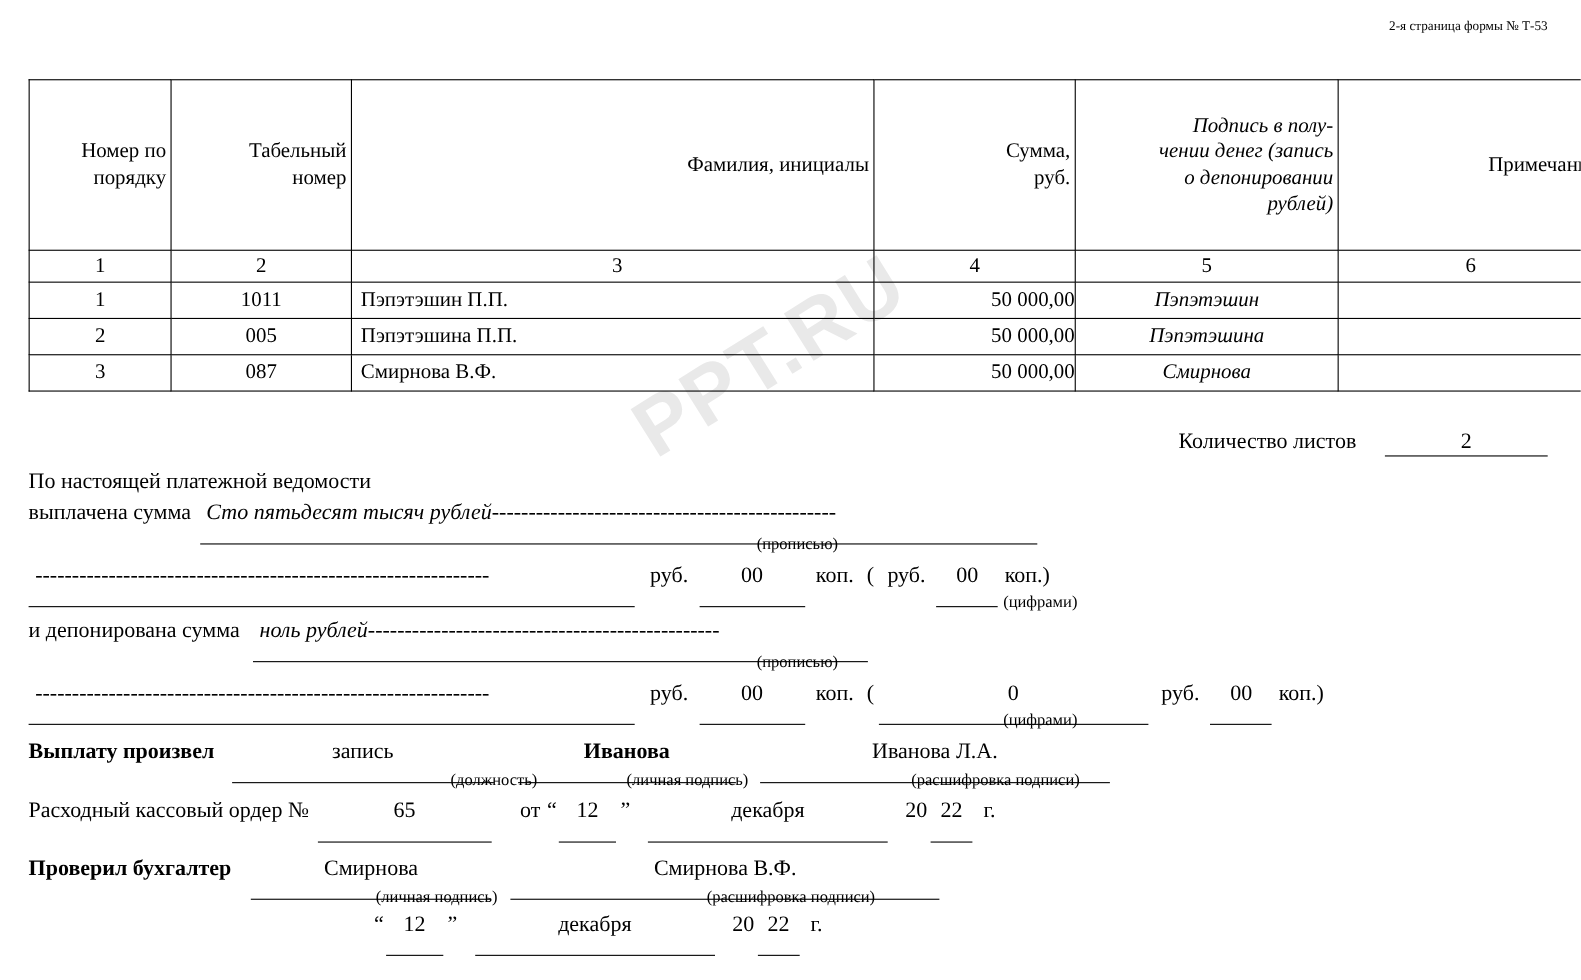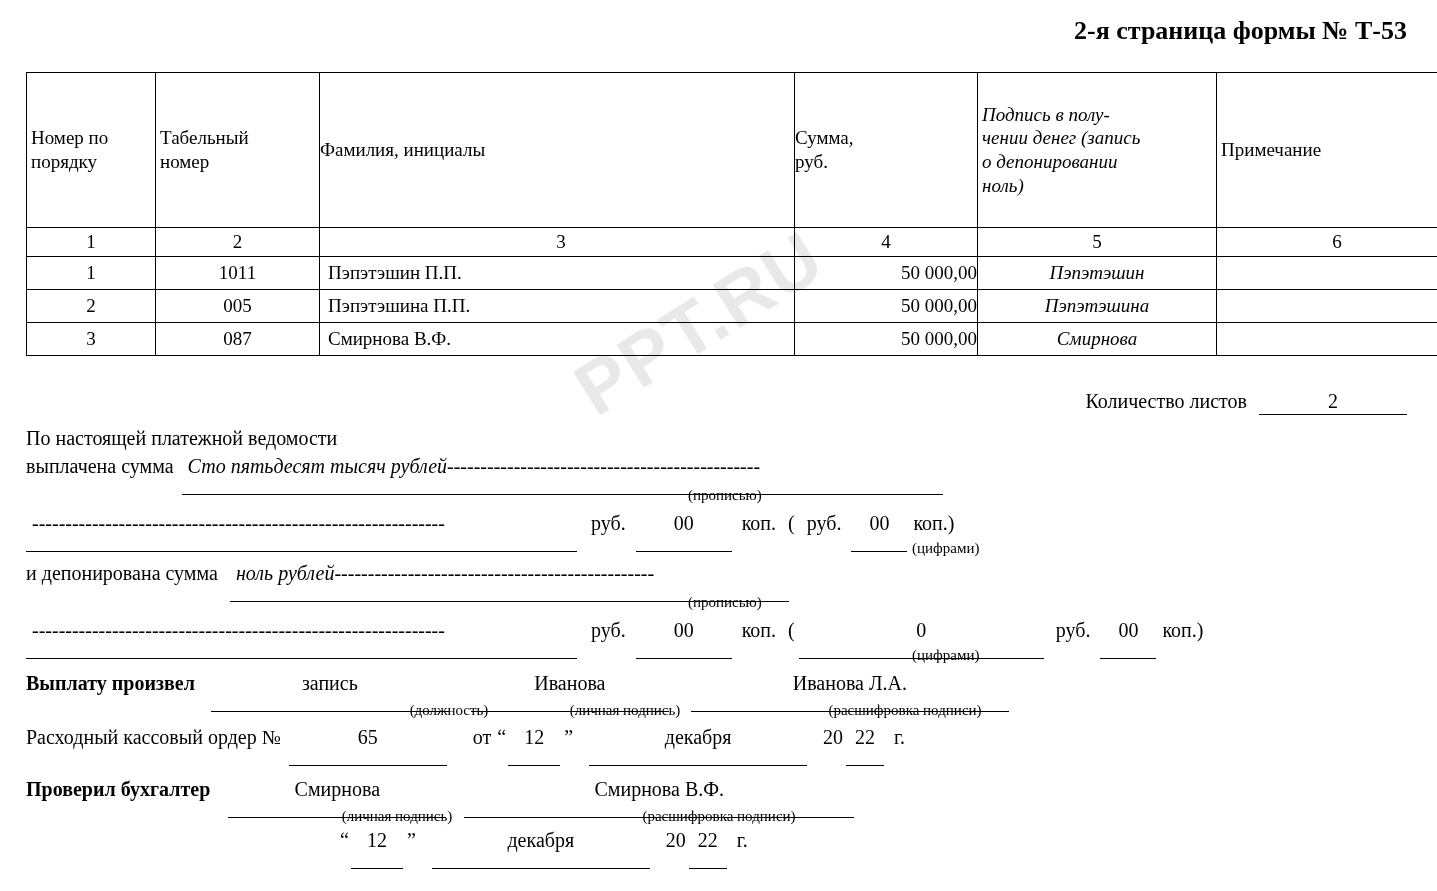--- a/index.html
+++ b/index.html
@@ -38,44 +38,43 @@
     position: relative;
     z-index: 2;
     padding: 0;
   }
 
   
   .form-header {
     position: absolute;
     right: 30px;
     top: 16px;
-    font-size: 26px;
-    white-space: nowrap;
-    font-weight: bold;
+    font-size: 12px;
+    white-space: nowrap;
   }
 
   
   .ved-table {
     position: absolute;
     left: 26px;
     top: 72px;
     width: 1385px;
     border-collapse: collapse;
     table-layout: fixed;
   }
   .ved-table td, .ved-table th {
     border: 1px solid #000;
     font-weight: normal;
     font-size: 19px;
     padding: 0;
   }
   .ved-table thead th {
     height: 150px;
     vertical-align: middle;
-    text-align: left;
+    text-align: right;
     line-height: 1.25;
     padding: 2px 4px;
   }
   .colnum-row td {
     height: 28px;
     text-align: center;
     vertical-align: middle;
     font-size: 19px;
   }
   .data-row td {
@@ -93,21 +92,21 @@
 
   
   .sheets-line {
     position: absolute;
     right: 30px;
     top: 390px;
     font-size: 20px;
     white-space: nowrap;
     display: flex;
     align-items: baseline;
-    gap: 12px;
+    gap: 26px;
   }
   .sheets-value {
     display: inline-block;
     width: 148px;
     text-align: center;
     border-bottom: 1.5px solid #000;
     padding-bottom: 1px;
   }
 
   
@@ -169,21 +168,21 @@
           <span>Фамилия, инициалы</span>
         </th>
         <th class="c-sum">
           <span>Сумма,</span><br>
           <span>руб.</span>
         </th>
         <th class="c-sign">
           <span>Подпись в полу-</span><br>
           <span>чении денег (запись</span><br>
           <span>о депонировании</span><br>
-          <span>ноль)</span>
+          <span>рублей)</span>
         </th>
         <th class="c-note">
           <span>Примечание</span>
         </th>
       </tr>
     </thead>
     <tbody>
       <tr class="colnum-row">
         <td class="c-num">1</td>
         <td class="c-tab">2</td>
@@ -268,21 +267,21 @@
     <span class="blank" style="width:245px; margin-left:4px;">0</span>
     <span style="margin-left:12px;">руб.</span>
     <span class="blank" style="width:56px; margin-left:10px;">00</span>
     <span style="margin-left:6px;">коп.)</span>
   </div>
   <div class="cap" style="left:912px; top:647px;">(цифрами)</div>
 
   <div class="row-flex" style="left:26px; top:672px;">
     <span class="bold">Выплату произвел</span>
     <span class="blank" style="width:238px; margin-left:16px;">запись</span>
-    <span class="blank" style="width:198px; margin-left:22px;">Иванова</span>
+    <span class="blank" style="width:198px; margin-left:22px;font-weight:bold;">Иванова</span>
     <span class="blank" style="width:318px; margin-left:22px;">Иванова Л.А.</span>
   </div>
   <div class="cap" style="left:330px; top:702px; width:238px;">(должность)</div>
   <div class="cap" style="left:526px; top:702px; width:198px;">(личная подпись)</div>
   <div class="cap" style="left:746px; top:702px; width:318px;">(расшифровка подписи)</div>
 
   <div class="row-flex" style="left:26px; top:726px;">
     <span>Расходный кассовый ордер №</span>
     <span class="blank" style="width:158px; margin-left:8px;">65</span>
     <span style="margin-left:26px;">от</span>

